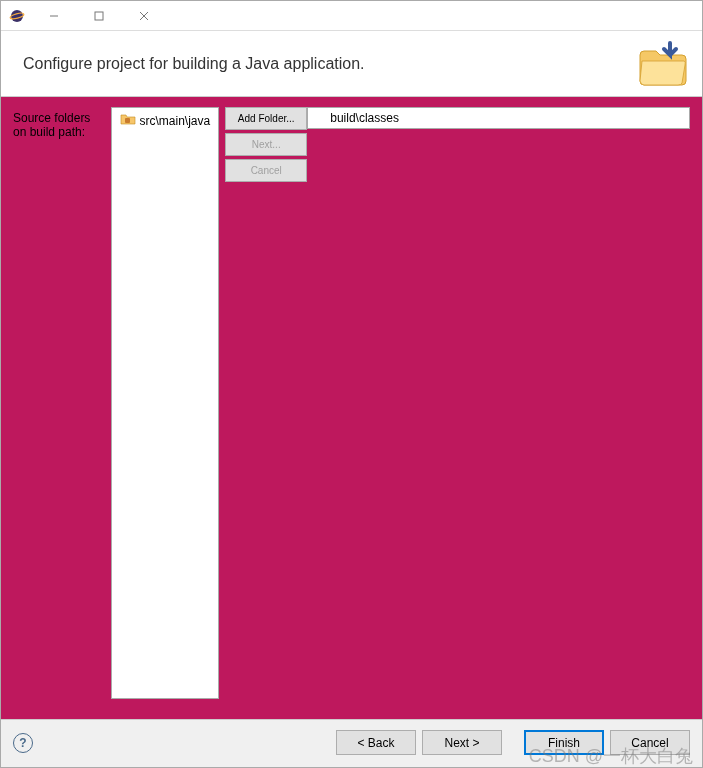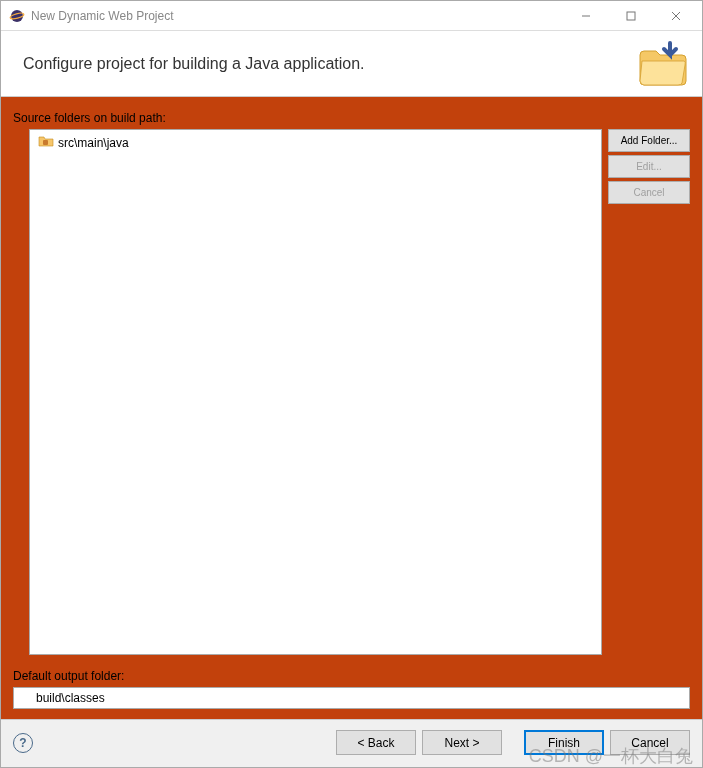--- a/index.html
+++ b/index.html
@@ -45,22 +45,22 @@
       height: 66px;
     }
     .banner-text { flex: 1; }
     .banner-title { font-weight: bold; font-size: 13px; margin-bottom: 4px; }
     .banner-desc { font-size: 16px; color: #333; padding-left: 8px; }
     .banner-icon { width: 50px; height: 46px; }
     .content {
       flex: 1;
       padding: 10px 12px;
       display: flex;
-      flex-direction: column;
-      background: #c2410c;
+      flex-direction: row;
+      background: #be185d;
     }
     .label-row { margin: 4px 0 4px 0; }
     .folder-panel {
       display: flex;
       flex: 1;
       gap: 6px;
       margin-bottom: 10px;
     }
     .folder-tree {
       flex: 1;
@@ -143,21 +143,20 @@
 </head>
 <body>
 
 <div class="titlebar">
   <span class="app-icon">
     <svg viewBox="0 0 16 16">
         <circle cx="8" cy="8" r="6" fill="#3b3168"></circle>
         <ellipse cx="8" cy="8" rx="7" ry="2.2" fill="none" stroke="#f7a93b" stroke-width="1.2" transform="rotate(-15 8 8)"></ellipse>
       </svg>
   </span>
-  <span class="title-text">New Dynamic Web Project</span>
   <div class="winbtn">
     <svg width="10" height="10">
         <line x1="1" y1="5" x2="9" y2="5" stroke="#777" stroke-width="1"></line>
       </svg>
   </div>
   <div class="winbtn">
     <svg width="10" height="10">
         <rect x="1" y="1" width="8" height="8" fill="none" stroke="#777" stroke-width="1"></rect>
       </svg>
   </div>
@@ -191,25 +190,24 @@
           <svg width="16" height="12" viewBox="0 0 16 12">
               <path d="M1 2 L6 2 L7 4 L15 4 L15 11 L1 11 Z" fill="#f7c66a" stroke="#c38b1f" stroke-width="0.6"></path>
               <rect x="5" y="5" width="5" height="5" fill="#c97b2e" rx="1"></rect>
             </svg>
         </span>
         <span>src\main\java</span>
       </div>
     </div>
     <div class="folder-btns">
       <button class="btn">Add Folder...</button>
-      <button class="btn" disabled="">Edit...</button>
+      <button class="btn" disabled="">Next...</button>
       <button class="btn" disabled="">Cancel</button>
     </div>
   </div>
-  <div class="label-row">Default output folder:</div>
   <input class="output-input" type="text" value="build\classes" style="">
 </div>
 
 <div class="footer">
   <div class="help-icon">?</div>
   <button class="nav-btn">&lt; Back</button>
   <button class="nav-btn">Next &gt;</button>
   <span style="width:10px"></span>
   <button class="nav-btn primary">Finish</button>
   <button class="nav-btn">Cancel</button>

